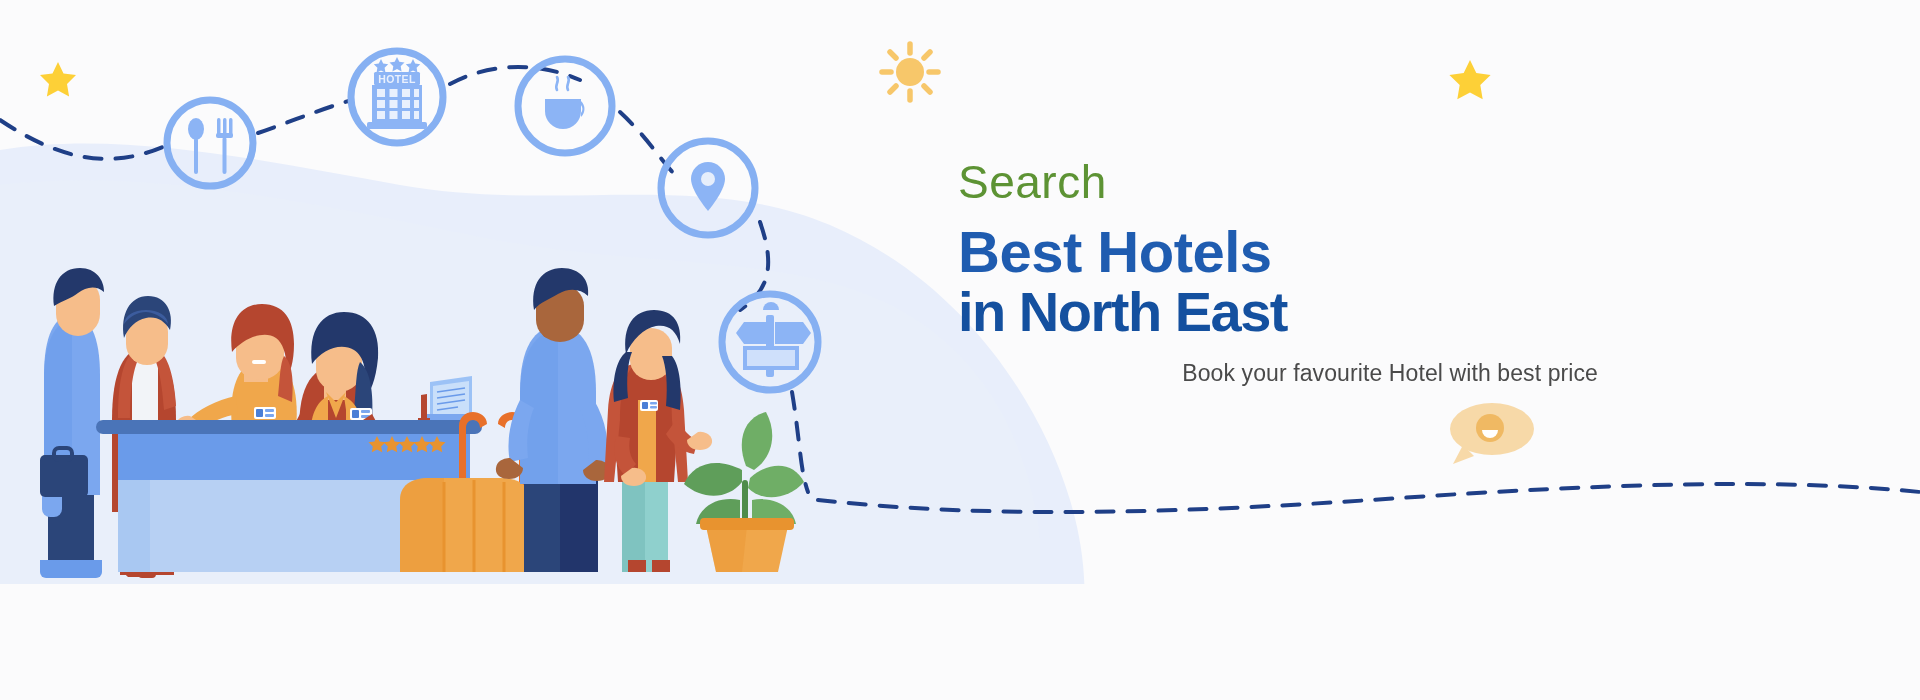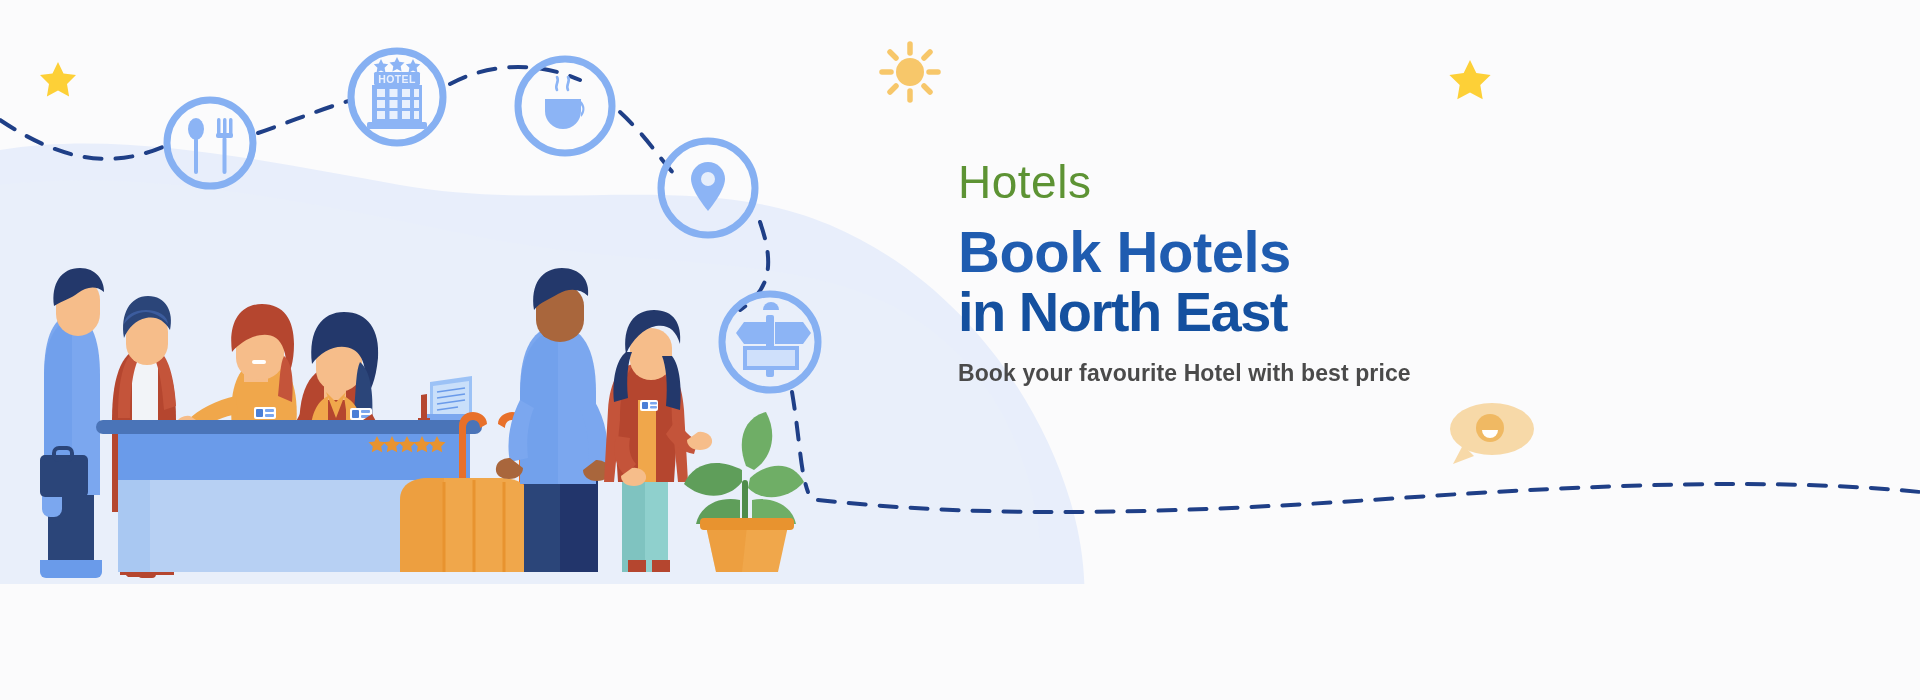--- a/index.html
+++ b/index.html
@@ -42,23 +42,24 @@
   }
   .head-2{
     font-size:56px; line-height:1.02;
     font-weight:800;
     letter-spacing:-1.5px;
     color:#14509f;
     margin-bottom:18px;
   }
   .sub{
     font-size:23px; line-height:1.3;
-    font-weight:700;
+    font-weight:400;
     color:#4a4a4a;
     letter-spacing:.1px;
+    text-align:right;
   }
 </style>
 </head>
 <body>
 
 <div id="banner">
 
   <svg class="blob-layer" width="1920" height="700" viewBox="0 0 1920 700" aria-hidden="true">
     <path d="M0,150 C120,130 260,160 400,185 C560,213 700,170 830,225
              C960,280 1040,400 1070,500 C1100,600 1080,680 1040,700
@@ -342,19 +343,19 @@
         </g>
         <path d="M706,526 h82 l-10,46 h-62 Z" fill="#f0a74b"></path>
         <path d="M706,526 h41 l-5,46 h-26 Z" fill="#e8932f" opacity=".4"></path>
         <rect x="700" y="518" width="94" height="12" rx="4" fill="#e8932f"></rect>
       </g>
 
     </g>
   </svg>
 
   <div class="copy">
-    <div class="eyebrow">Hotels</div>
-    <div class="head-1">Book Hotels</div>
+    <div class="eyebrow">Search</div>
+    <div class="head-1">Best Hotels</div>
     <div class="head-2">in North East</div>
     <div class="sub">Book your favourite Hotel with best price</div>
   </div>
 
 </div>
 
 </body></html>

